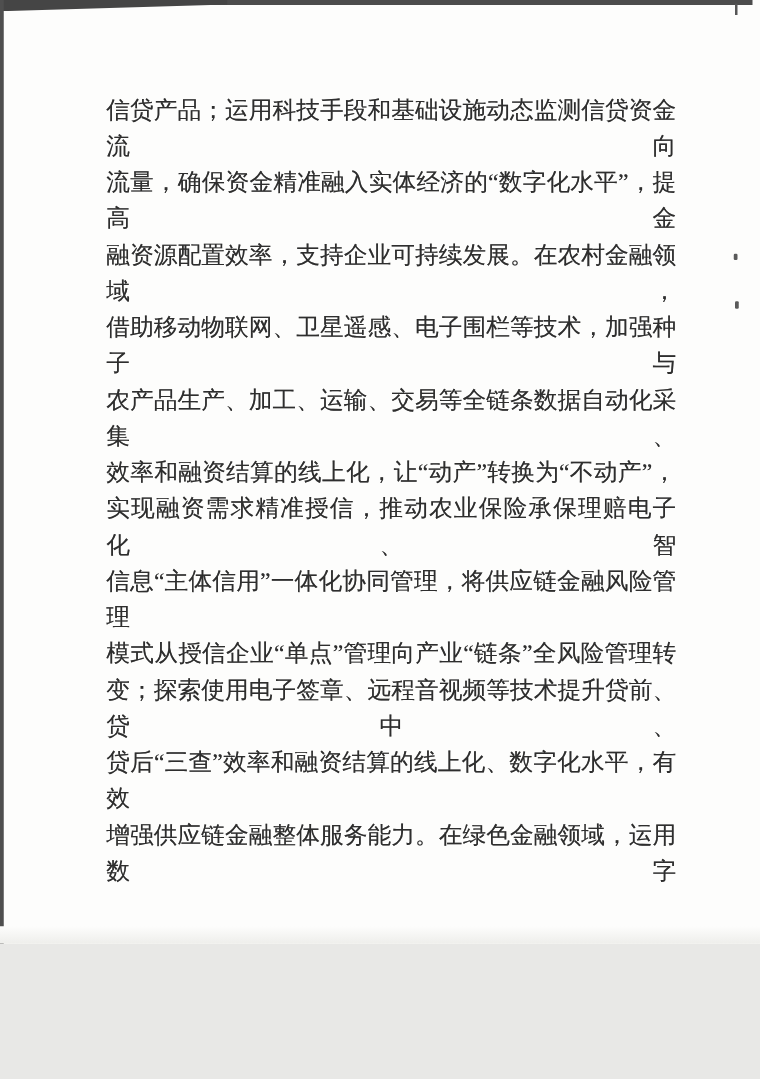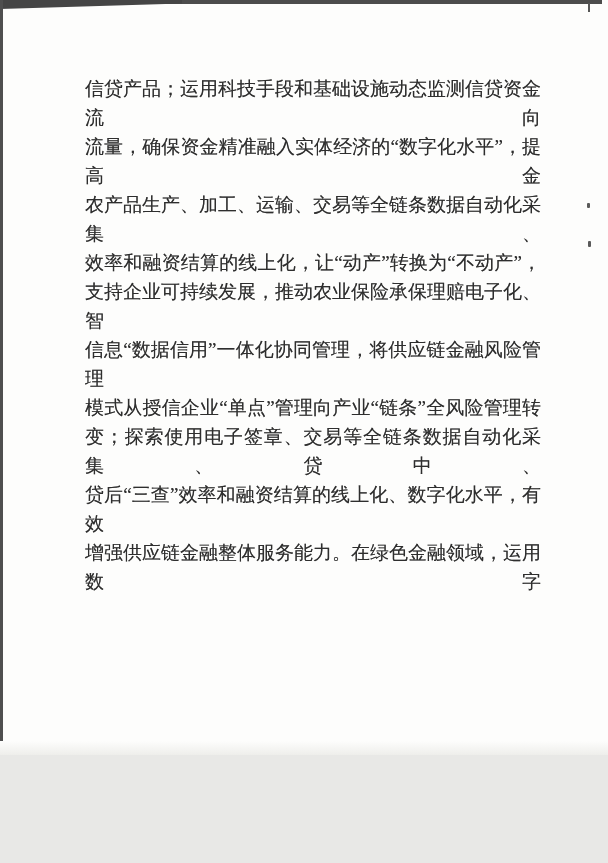--- a/index.html
+++ b/index.html
@@ -77,26 +77,28 @@
   <div class="top-bar-left"></div>
   <div class="top-bar-tick"></div>
   <div class="left-edge-line"></div>
   <div class="speck speck-1"></div>
   <div class="speck speck-2"></div>
   <div class="bottom-fade"></div>
 
   <div class="text-block">
     <div class="line">信贷产品；运用科技手段和基础设施动态监测信贷资金流向</div>
     <div class="line">流量，确保资金精准融入实体经济的“数字化水平”，提高金</div>
+    <div class="line">融资源配置效率，支持企业可持续发展。在农村金融领域，</div>
+    <div class="line">借助移动物联网、卫星遥感、电子围栏等技术，加强种子与</div>
     <div class="line">农产品生产、加工、运输、交易等全链条数据自动化采集、</div>
     <div class="line">效率和融资结算的线上化，让“动产”转换为“不动产”，</div>
-    <div class="line">支持企业可持续发展，推动农业保险承保理赔电子化、智</div>
-    <div class="line">信息“数据信用”一体化协同管理，将供应链金融风险管理</div>
+    <div class="line">实现融资需求精准授信，推动农业保险承保理赔电子化、智</div>
+    <div class="line">信息“主体信用”一体化协同管理，将供应链金融风险管理</div>
     <div class="line">模式从授信企业“单点”管理向产业“链条”全风险管理转</div>
-    <div class="line">变；探索使用电子签章、交易等全链条数据自动化采集、贷中、</div>
+    <div class="line">变；探索使用电子签章、远程音视频等技术提升贷前、贷中、</div>
     <div class="line">贷后“三查”效率和融资结算的线上化、数字化水平，有效</div>
     <div class="line">增强供应链金融整体服务能力。在绿色金融领域，运用数字</div>
 
   </div>
 
   <div class="page-number">18</div>
 
 </div>
 
 </body></html>

